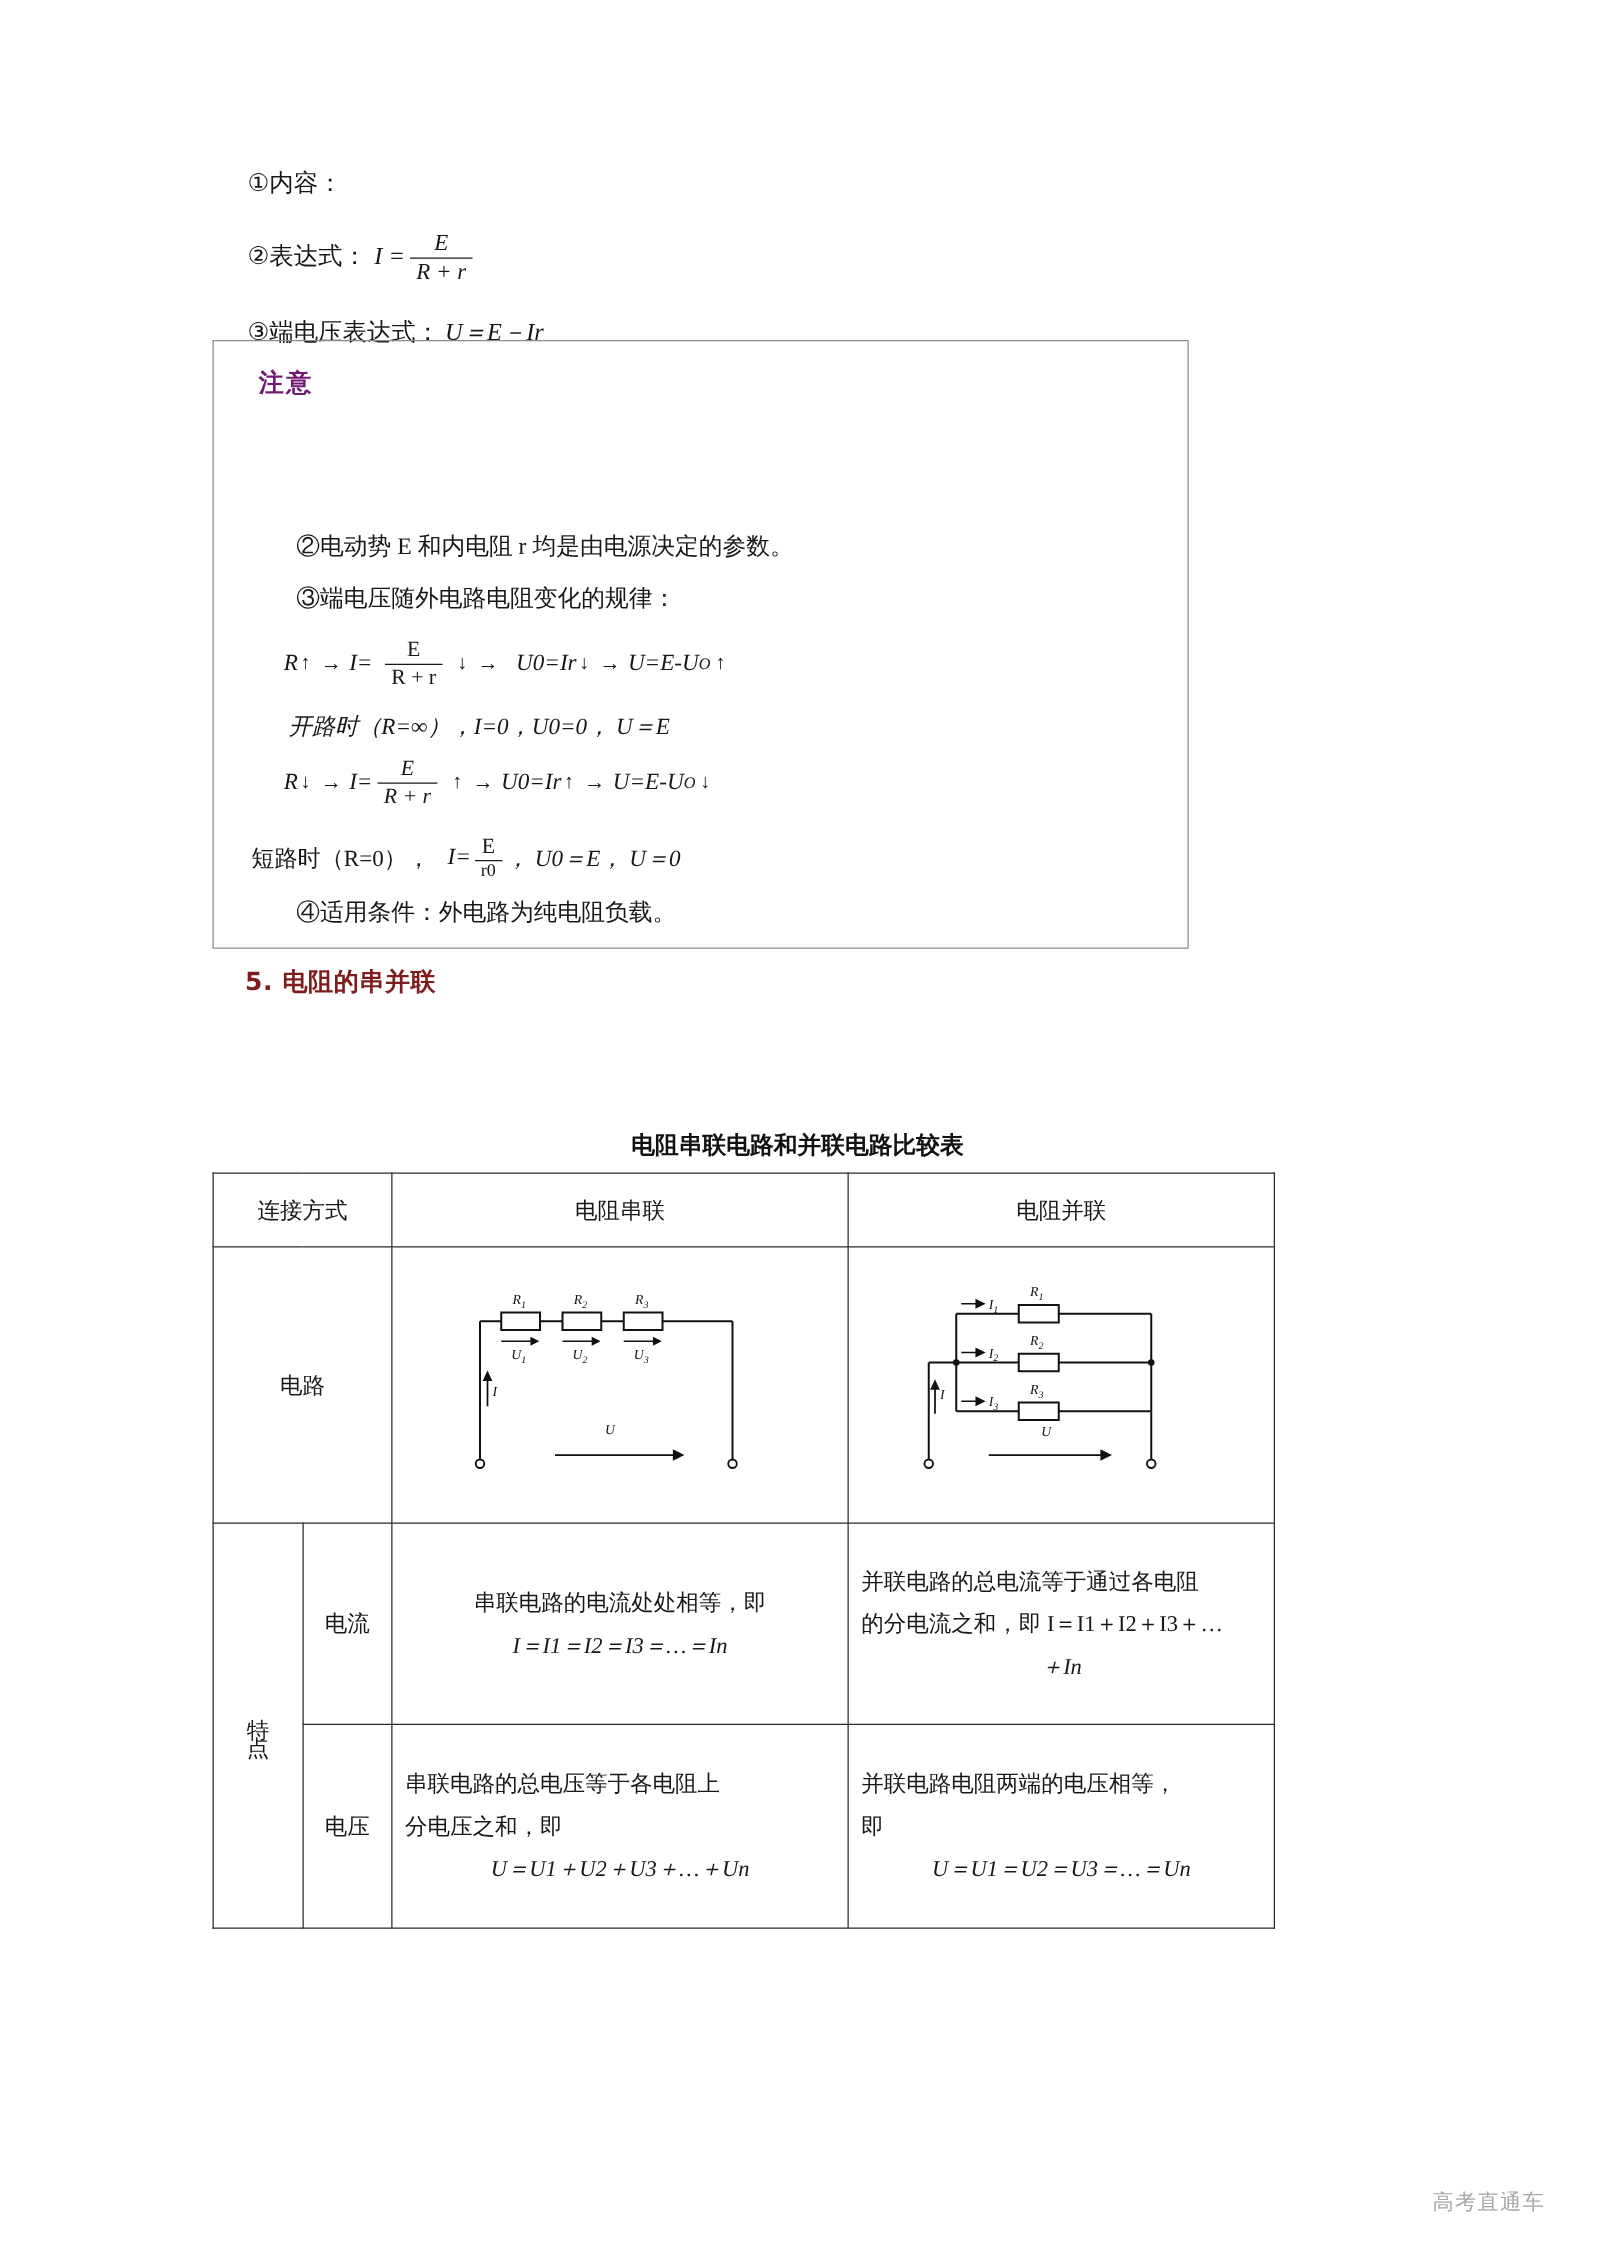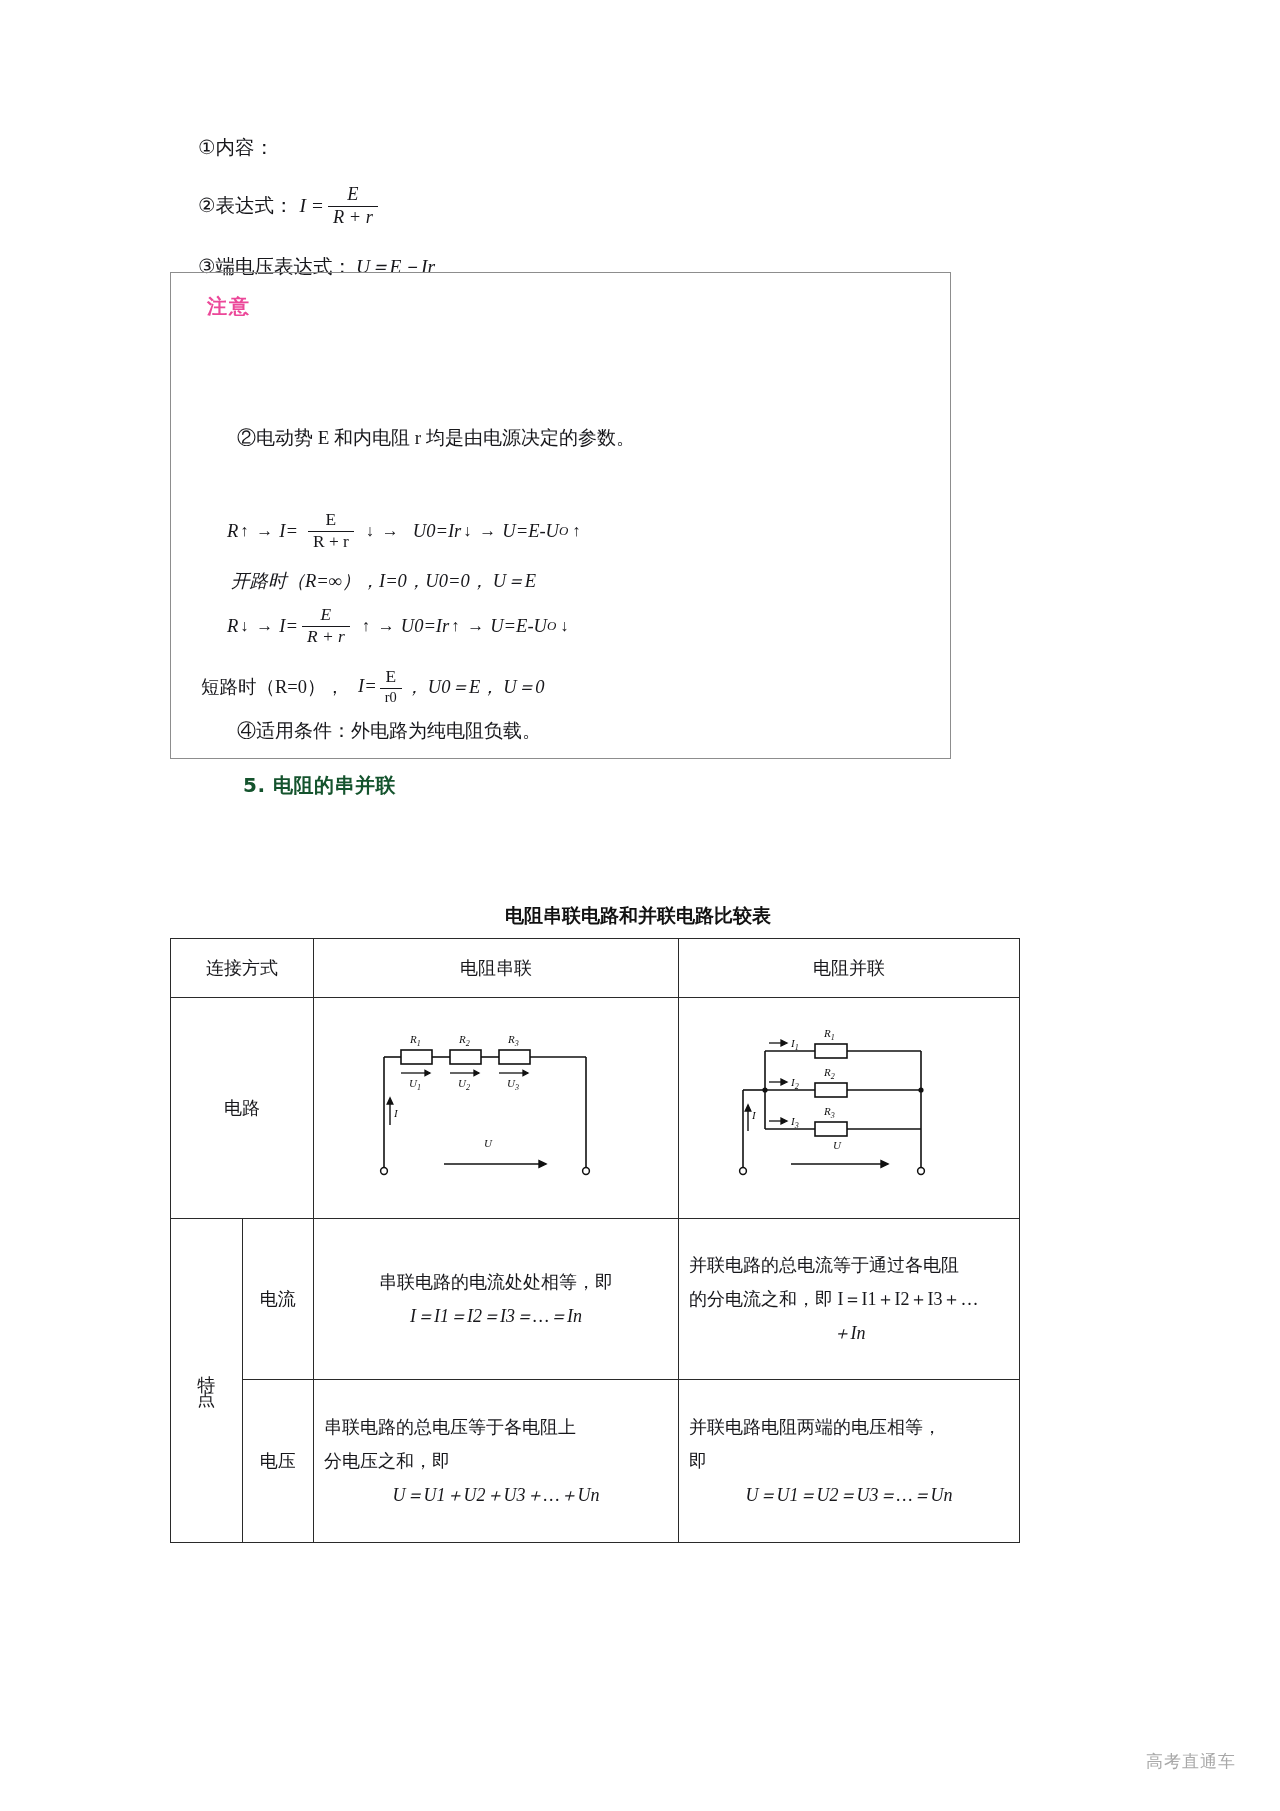--- a/index.html
+++ b/index.html
@@ -34,39 +34,39 @@
 
   
   #note-box{
     position:absolute;left:170px;top:272px;width:781px;height:487px;
     border:1.4px solid #8d8d8d;
     box-sizing:border-box;
   }
   #note-title{
     position:absolute;left:36px;top:20px;
     font-family:"DejaVu Serif",serif;
-    font-weight:bold;font-size:20px;letter-spacing:2px;color:#ec4899;
+    font-weight:bold;font-size:20px;letter-spacing:2px;color:#701a75;
   }
   .note-p{
     position:absolute;left:28px;width:726px;
     font-size:19px;line-height:1.62;color:#17171b;text-align:justify;
   }
   .formula-row{
     position:absolute;left:56px;
     font-size:18.5px;color:#17171b;
     display:flex;align-items:center;white-space:nowrap;
   }
   .arrow{margin:0 6px;font-size:17px;}
   .updn{font-size:16px;margin:0 2px;}
 
   
   #sec5{
     position:absolute;left:196px;top:772px;
     font-family:"DejaVu Sans","Liberation Sans",sans-serif;
-    font-weight:bold;font-size:20px;color:#14532d;letter-spacing:.5px;margin-left:47px;
+    font-weight:bold;font-size:20px;color:#7f1d1d;letter-spacing:.5px;
   }
   #sec5-body{
     position:absolute;left:170px;top:812px;width:784px;
     font-size:19.5px;line-height:1.85;text-align:justify;color:#17171b;
   }
   #sec5-body .indent{display:inline-block;width:40px;}
 
   
   #table-caption{
     position:absolute;left:0;top:903px;width:1276px;text-align:center;
@@ -140,20 +140,23 @@
 
   <div id="note-box">
 
     <div id="note-title">注意</div>
 
 
     <div class="note-p" style="top:150px;text-indent:38px;">
       <span>②</span><span>电动势 E 和内电阻 r 均是由电源决定的参数。</span>
     </div>
 
+    <div class="note-p" style="top:192px;text-indent:38px;">
+      <span>③</span><span>端电压随外电路电阻变化的规律：</span>
+    </div>
 
     <div class="formula-row" style="top:238px;">
       <span class="serif-it">R</span>
       <span class="updn">↑</span>
       <span class="arrow">→</span>
       <span class="serif-it">I=</span>
       <span class="frac" style="margin-left:10px;">
         <span class="num">E</span>
         <span class="den">R + r</span>
       </span>

